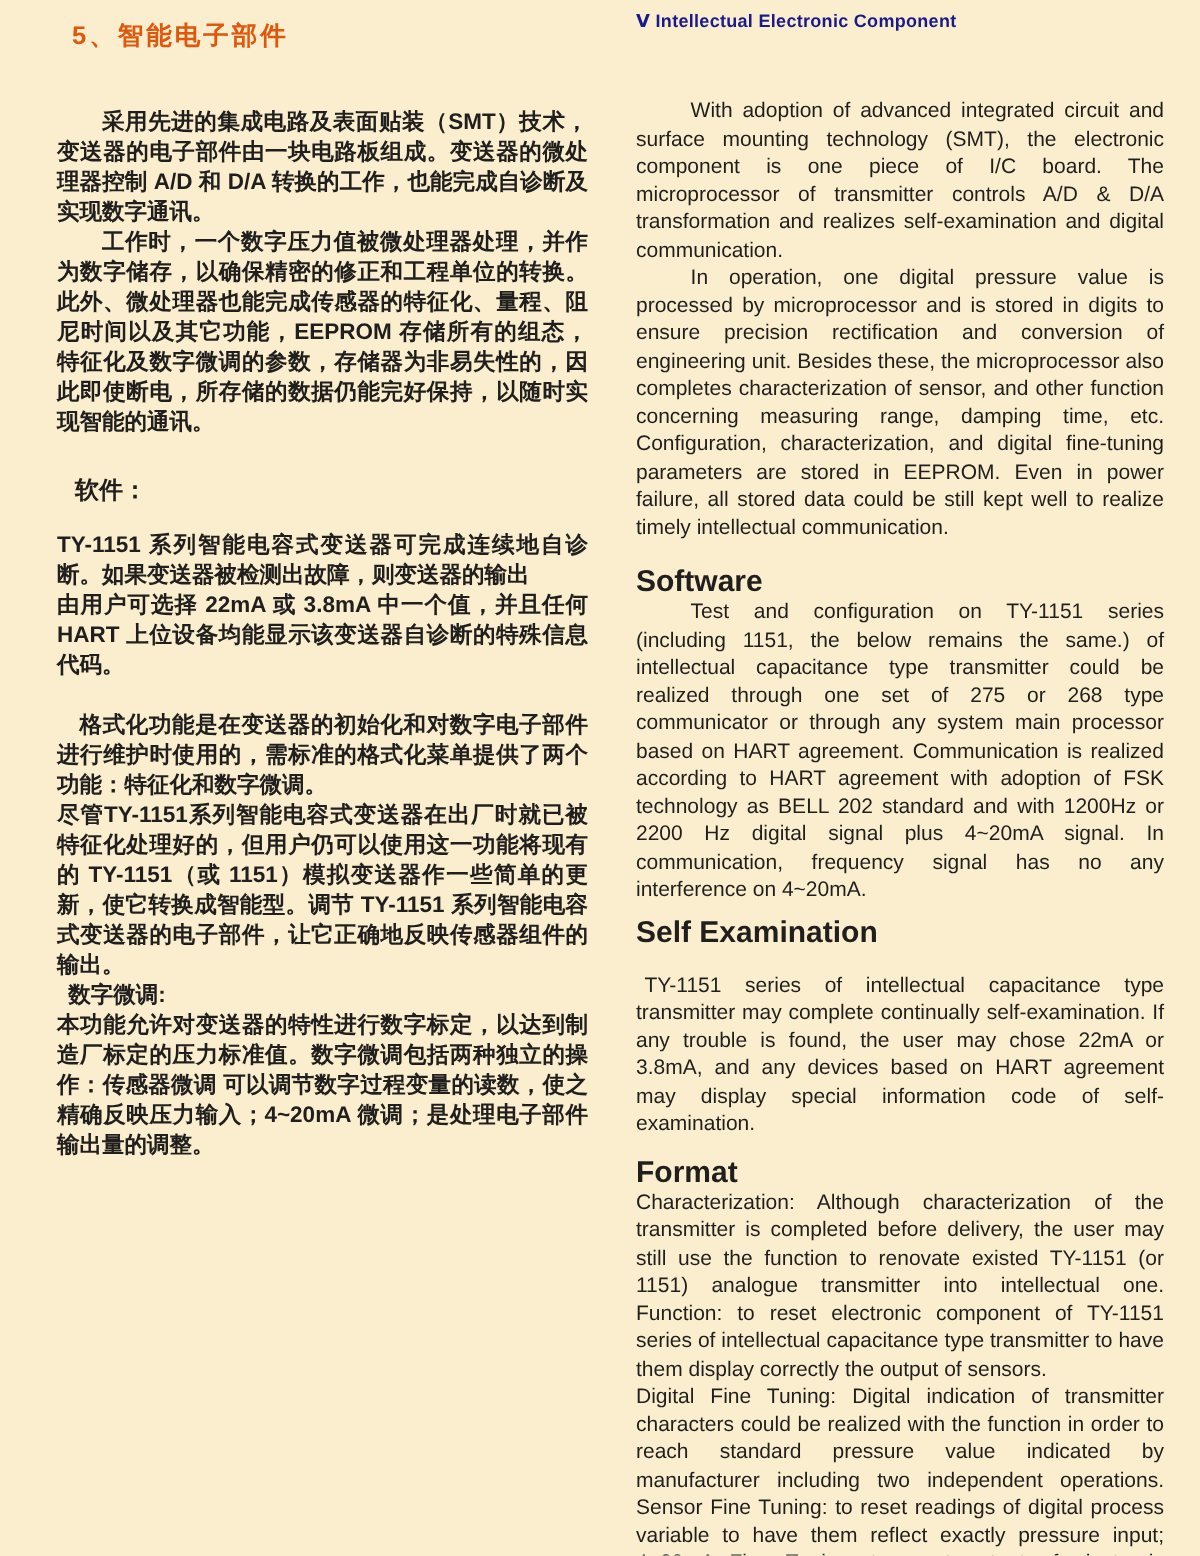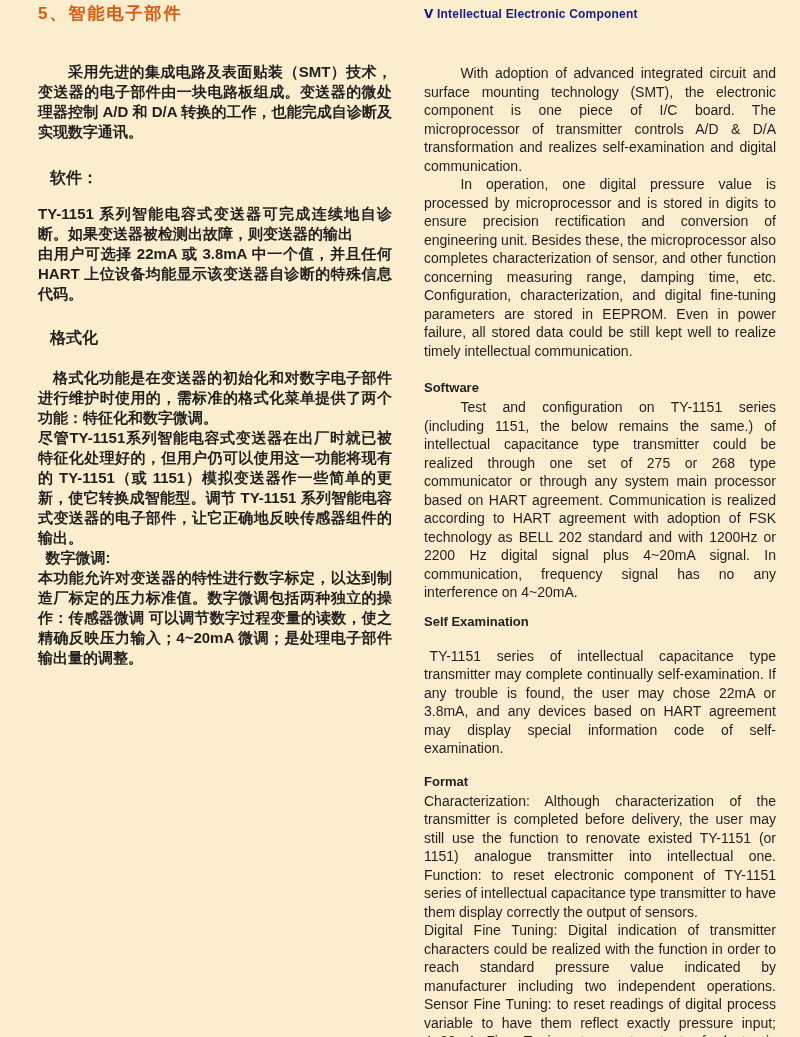--- a/index.html
+++ b/index.html
@@ -27,21 +27,21 @@
   .col-left  { width: 354px; flex: 0 0 354px; }
   .col-right { width: 352px; flex: 1; }
 
   
   .zh-title {
     color: var(--zh-heading);
     font-size: 17px;
     font-weight: bold;
     letter-spacing: 2px;
     line-height: 20px;
-    margin: 0;
+    margin: 10px;
   }
   .zh-body {
     font-size: 15px;
     line-height: 20px;
     font-weight: bold;
     text-align: justify;
   }
   .zh-body p { margin: 0; }
   .zh-p1 { margin-top: 38px !important; text-indent: 2em; }
   .zh-p2 { text-indent: 2em; }
@@ -72,21 +72,21 @@
   }
   .en-body {
     font-size: 14px;
     line-height: 18.5px;
     text-align: justify;
   }
   .en-body p { margin: 0; }
   .en-p1 { margin-top: 40px !important; text-indent: 2.6em; }
   .en-p2 { text-indent: 2.6em; }
   .en-h2 {
-    font-size: 13px;
+    font-size: 20px;
     font-weight: bold;
     margin: 0;
     line-height: 18px;
   }
   .en-h2.software { margin-top: 19px; margin-bottom: 1px; }
   .en-h2.selfexam { margin-top: 11px; margin-bottom: 16px; }
   .en-h2.format   { margin-top: 15px; margin-bottom: 1px; }
   .en-p3 { text-indent: 2.6em; }
   .en-p4 { text-indent: 0.4em; }
   .en-p5 { text-indent: 1em; }
@@ -95,27 +95,27 @@
 <body>
 
 <div class="page">
   <div class="columns">
 
     <div class="col col-left">
       <h1 class="zh-title">5、智能电子部件</h1>
 
       <div class="zh-body">
         <p class="zh-p1">采用先进的集成电路及表面贴装（SMT）技术，变送器的电子部件由一块电路板组成。变送器的微处理器控制 A/D 和 D/A 转换的工作，也能完成自诊断及实现数字通讯。</p>
+        <p class="zh-p2">工作时，一个数字压力值被微处理器处理，并作为数字储存，以确保精密的修正和工程单位的转换。此外、微处理器也能完成传感器的特征化、量程、阻尼时间以及其它功能，EEPROM 存储所有的组态，特征化及数字微调的参数，存储器为非易失性的，因此即使断电，所存储的数据仍能完好保持，以随时实现智能的通讯。</p>
 
         <h2 class="zh-h2 software">软件：</h2>
 
         <p class="zh-selfdiag-p preline">TY-1151 系列智能电容式变送器可完成连续地自诊断。如果变送器被检测出故障，则变送器的输出
 由用户可选择 22mA 或 3.8mA 中一个值，并且任何 HART 上位设备均能显示该变送器自诊断的特殊信息代码。</p>
 
-        <h2 class="zh-h2 format">格式化</h2>
         <p class="zh-format-p1">格式化功能是在变送器的初始化和对数字电子部件进行维护时使用的，需标准的格式化菜单提供了两个功能：特征化和数字微调。</p>
         <p>尽管TY-1151系列智能电容式变送器在出厂时就已被特征化处理好的，但用户仍可以使用这一功能将现有的 TY-1151（或 1151）模拟变送器作一些简单的更新，使它转换成智能型。调节 TY-1151 系列智能电容式变送器的电子部件，让它正确地反映传感器组件的输出。</p>
         <p class="zh-label-digit">数字微调:</p>
         <p>本功能允许对变送器的特性进行数字标定，以达到制造厂标定的压力标准值。数字微调包括两种独立的操作：传感器微调 可以调节数字过程变量的读数，使之精确反映压力输入；4~20mA 微调；是处理电子部件输出量的调整。</p>
       </div>
     </div>
 
     <div class="col col-right">
       <h1 class="en-title">Ⅴ Intellectual Electronic Component</h1>
 

